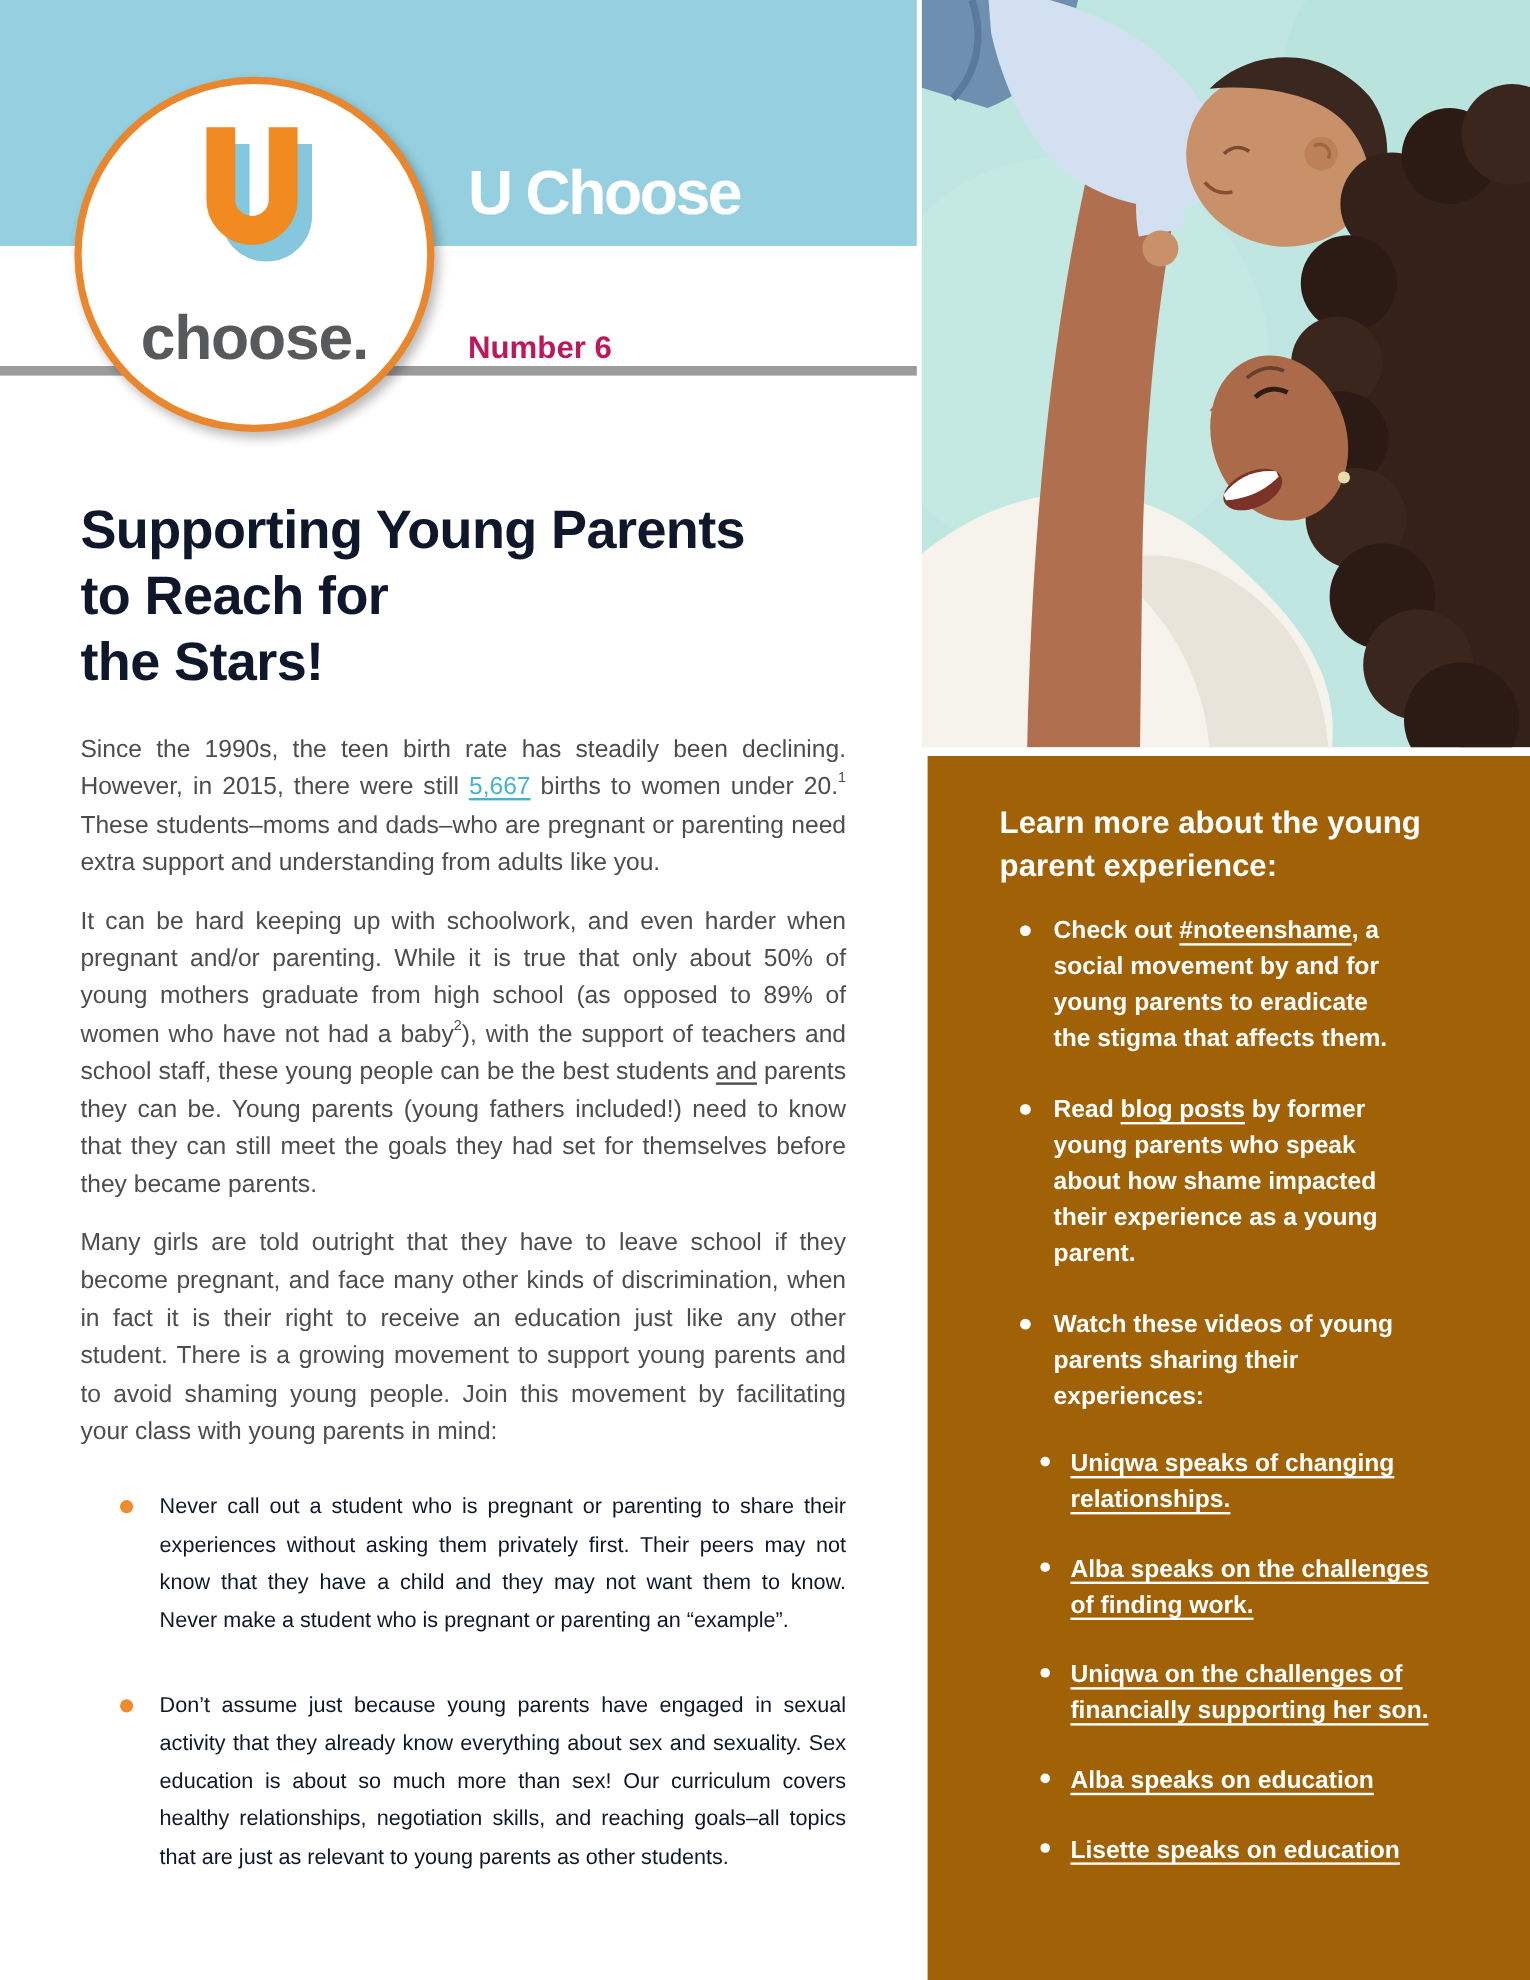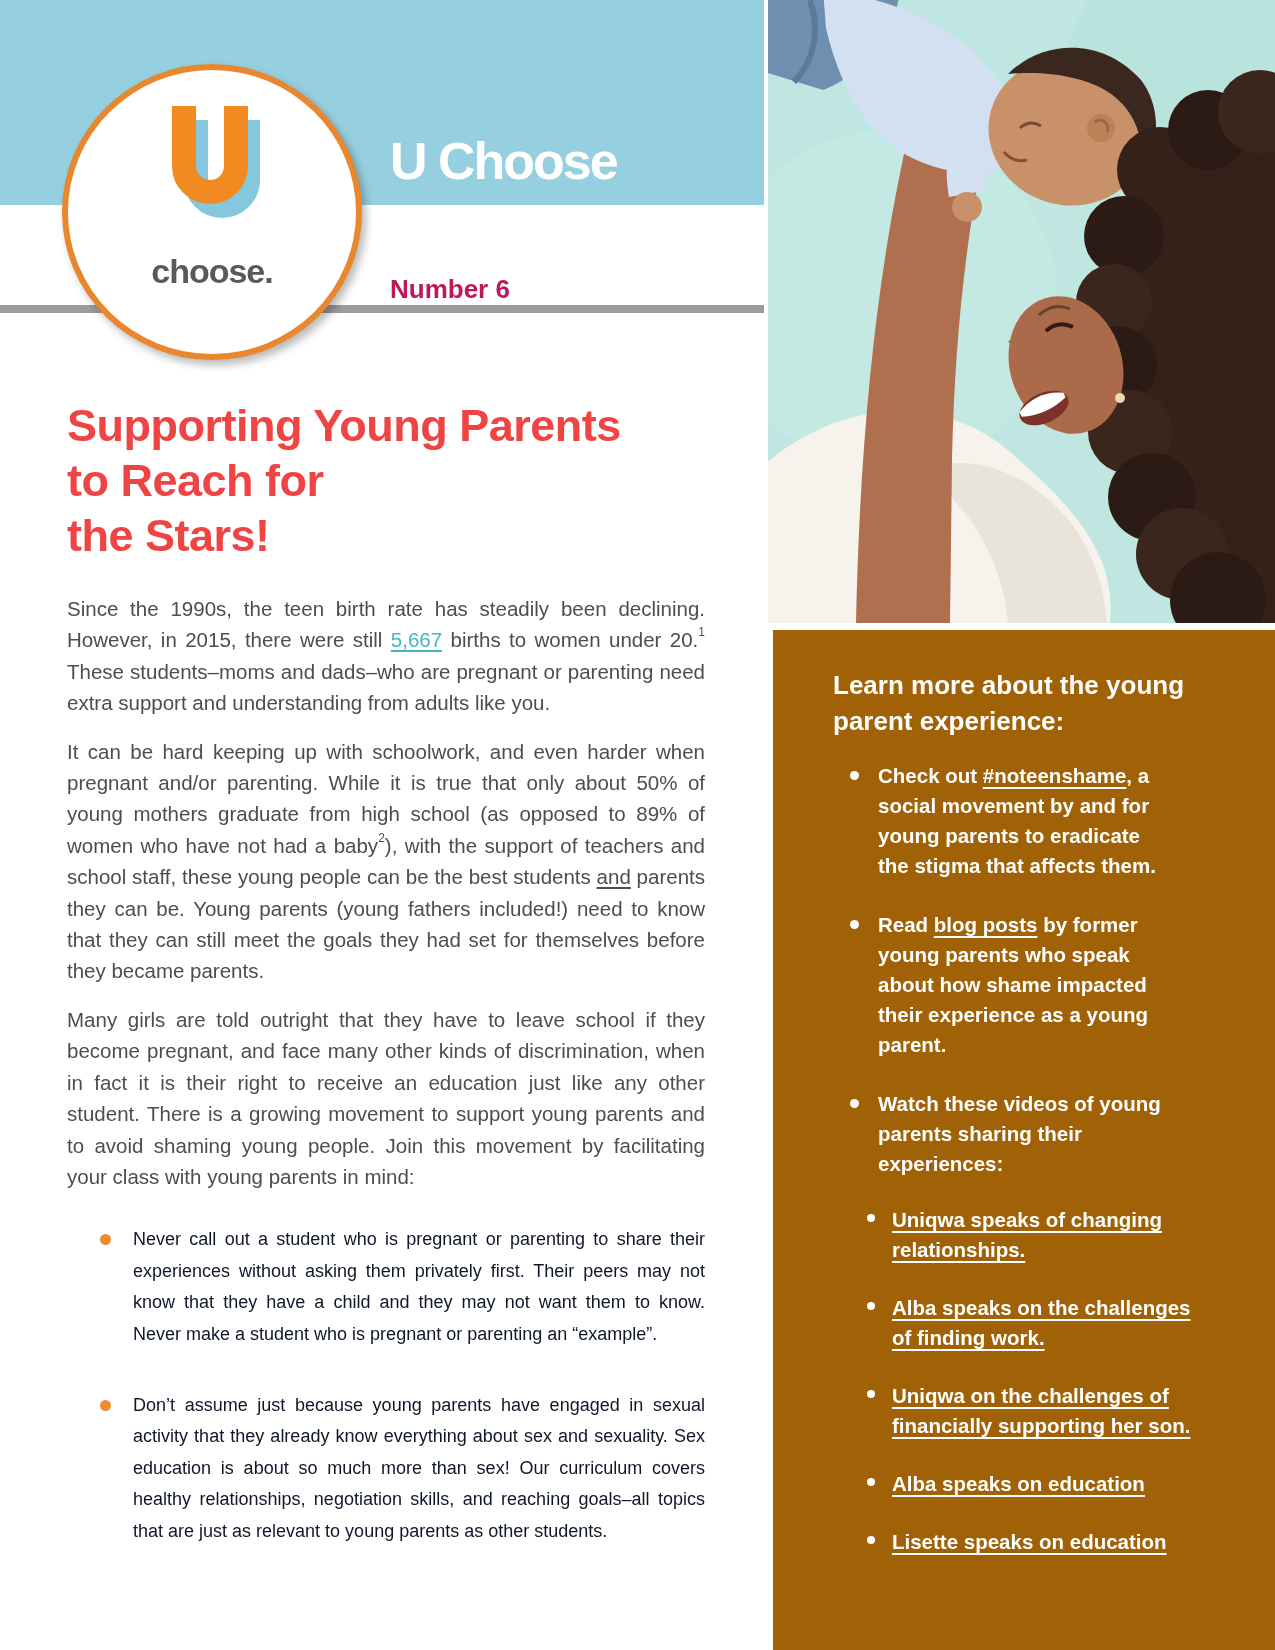--- a/index.html
+++ b/index.html
@@ -14,35 +14,35 @@
   .band-shadow { position:absolute; left:0; top:305px; width:764px; height:8px; background:#9c9c9c; }
 
   .logo-circle {
     position:absolute; left:62px; top:64px; width:288px; height:284px;
     background:#ffffff; border:6px solid #e8872e; border-radius:50%;
     box-shadow:4px 5px 9px rgba(0,0,0,0.28); z-index:3;
     display:flex; flex-direction:column; align-items:center; justify-content:flex-start;
   }
   .logo-u { margin-top:30px; }
   .logo-word {
-    margin-top:2px; font-size:34px; font-weight:bold; color:#58595b; letter-spacing:-1px;
+    margin-top:2px; font-size:52px; font-weight:bold; color:#58595b; letter-spacing:-1px;
   }
 
   .masthead { position:absolute; left:390px; top:126px; z-index:2; }
   .mh-line { display:block; font-size:52px; line-height:71px; font-weight:bold;
              color:#ffffff; letter-spacing:-2px; }
   .mh-issue { display:block; margin-top:6px; font-size:26px; font-weight:bold; color:#be185d; }
 
   
   .photo { position:absolute; left:768px; top:0; width:507px; height:623px; overflow:hidden; }
 
   
   .article { position:absolute; left:67px; top:398px; width:638px; }
-  .article h1 { margin:0 0 30px 0; font-size:45px; line-height:55px; font-weight:bold;
-                color:#ef4444; letter-spacing:-0.5px; }
+  .article h1 { margin:16px 0 30px 0; font-size:45px; line-height:55px; font-weight:bold;
+                color:#0f172a; letter-spacing:-0.5px; }
   .article h1 span { display:block; }
   .article p { margin:0 0 17px 0; font-size:20.5px; line-height:31.4px; color:#4d4d4d;
                text-align:justify; }
   .body-link { color:#46b5c3; text-decoration:underline; text-decoration-thickness:2px;
                text-underline-offset:3px; cursor:pointer; }
   .u-word { text-decoration:underline; text-underline-offset:3px; }
   sup.fn { font-size:12px; vertical-align:top; line-height:1; position:relative; top:2px; }
 
   ul.bullets { list-style:none; margin:14px 0 0 0; padding:0; }
   ul.bullets li { position:relative; padding-left:66px; margin-bottom:40px;

